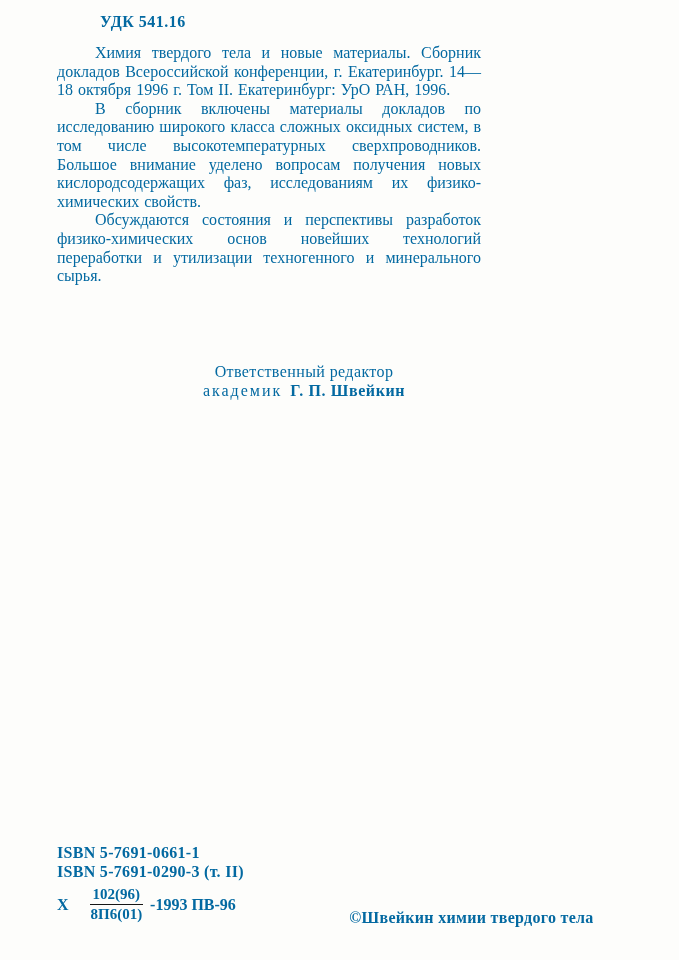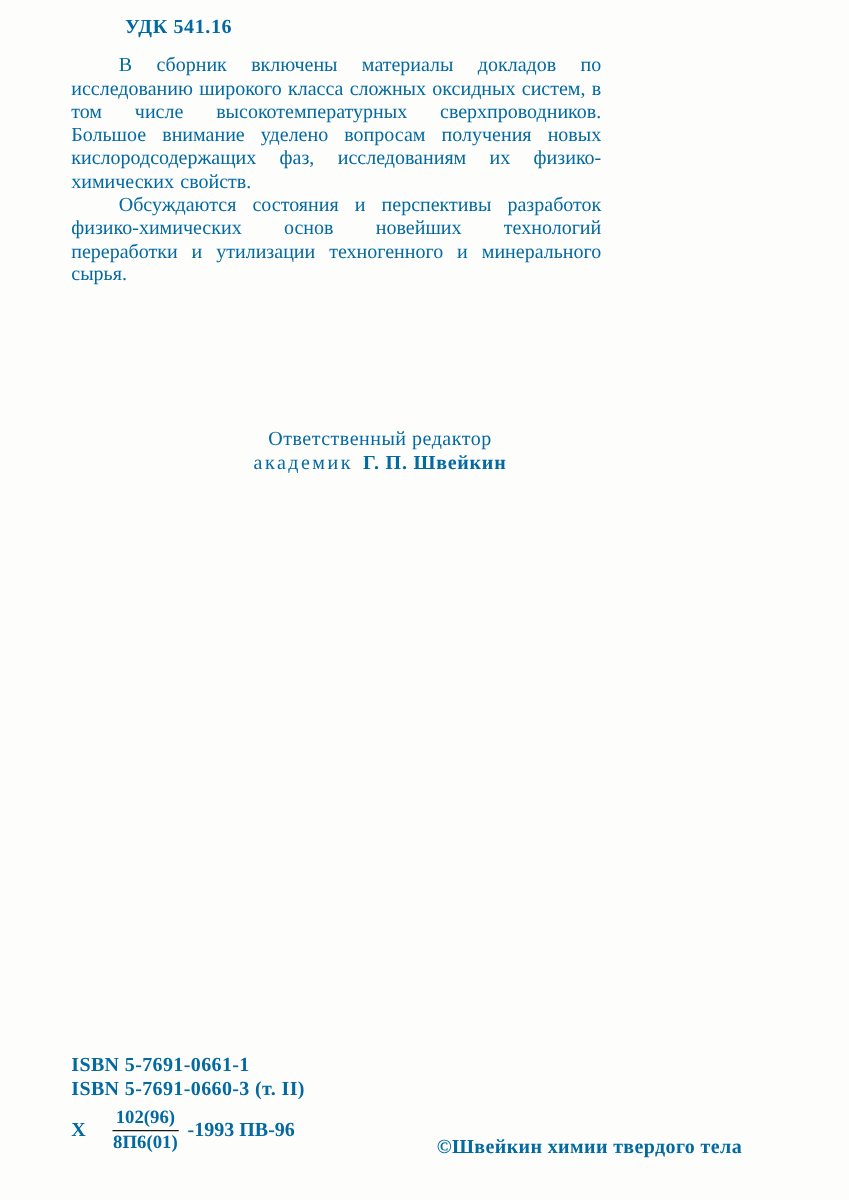--- a/index.html
+++ b/index.html
@@ -38,21 +38,21 @@
     line-height: 18.6px;
     word-spacing: 1px;
   }
   .para.grant {
     margin-top: 13px;
     text-align: left;
   }
   .editor-block {
     position: absolute;
     left: 0;
-    top: 342px;
+    top: 362px;
     width: 608px;
     text-align: center;
     line-height: 19px;
   }
   .editor-label {
     letter-spacing: 0.4px;
   }
   .editor-name .prefix {
     letter-spacing: 2px;
     margin-right: 8px;
@@ -111,34 +111,35 @@
   }
 </style>
 </head>
 <body>
 
 <div class="page">
 
   <div class="udk">УДК 541.16</div>
 
   <div class="textcol">
+    <p class="para">Химия твердого тела и новые материалы. Сборник докладов Всероссийской конференции, г. Екатеринбург. 14—18 октября 1996 г. Том II. Екатеринбург: УрО РАН, 1996.</p>
     <p class="para">В сборник включены материалы докладов по исследованию широкого класса сложных оксидных систем, в том числе высокотемпературных сверхпроводников. Большое внимание уделено вопросам получения новых кислородсодержащих фаз, исследованиям их физико-химических свойств.</p>
     <p class="para">Обсуждаются состояния и перспективы разработок физико-химических основ новейших технологий переработки и утилизации техногенного и минерального сырья.</p>
   </div>
 
   <div class="editor-block">
     <div class="editor-label">Ответственный редактор</div>
     <div class="editor-name">
       <span class="prefix">академик</span><span class="name">Г. П. Швейкин</span>
     </div>
   </div>
 
   <div class="isbn-block">
     <div>ISBN 5-7691-0661-1</div>
-    <div>ISBN 5-7691-0660-3 (т. II)</div>
+    <div>ISBN 5-7691-0290-3 (т. II)</div>
   </div>
 
   <div class="code-row">
     <span class="code-prefix">Х</span>
     <span class="fraction">
       <span class="num">102(96)</span>
       <span class="den">8П6(01)</span>
     </span>
     <span class="code-suffix">-1993 ПВ-96</span>
   </div>

